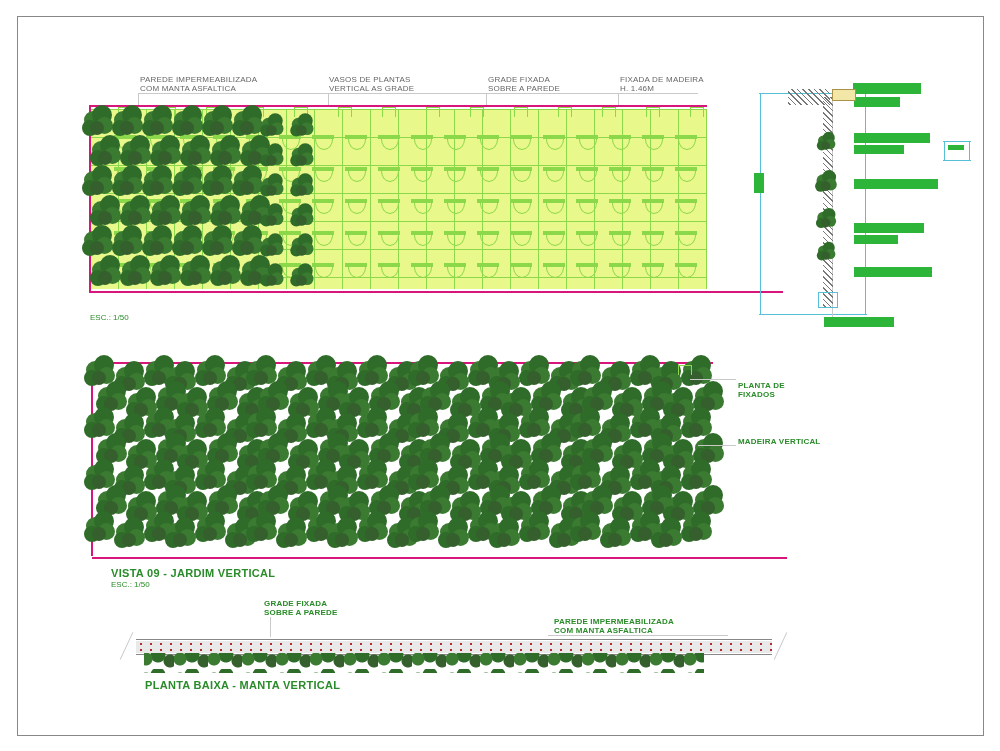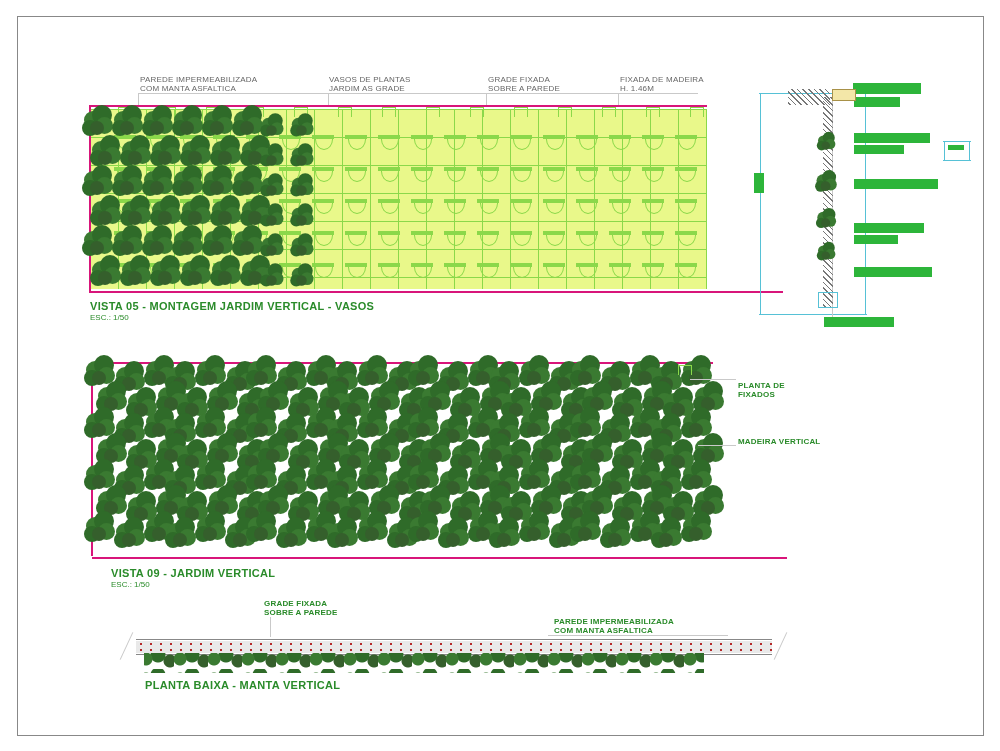--- a/index.html
+++ b/index.html
@@ -55,21 +55,21 @@
 </style>
 </head>
 <body>
 
 <div class="sheet">
 <div class="frame">
 
   <span class="lbl" style="left:122px;top:58px;">PAREDE IMPERMEABILIZADA</span>
   <span class="lbl" style="left:122px;top:67px;">COM MANTA ASFALTICA</span>
   <span class="lbl" style="left:311px;top:58px;">VASOS DE PLANTAS</span>
-  <span class="lbl" style="left:311px;top:67px;">JARDIM AS GRADE</span>
+  <span class="lbl" style="left:311px;top:67px;">VERTICAL AS GRADE</span>
   <span class="lbl" style="left:470px;top:58px;">GRADE FIXADA</span>
   <span class="lbl" style="left:470px;top:67px;">SOBRE A PAREDE</span>
   <span class="lbl" style="left:602px;top:58px;">FIXADA DE MADEIRA</span>
   <span class="lbl" style="left:602px;top:67px;">H. 1.46M</span>
   <div class="line" style="left:120px;top:76px;width:560px;"></div>
   <div class="vline" style="left:120px;top:76px;height:12px;"></div>
   <div class="vline" style="left:310px;top:76px;height:14px;"></div>
   <div class="vline" style="left:468px;top:76px;height:14px;"></div>
   <div class="vline" style="left:600px;top:76px;height:14px;"></div>
 
@@ -521,21 +521,20 @@
         </div>
         <div class="bush" style="transform: scale(0.75); left: 268px; top: 242px;">
           <span></span>
           <span></span>
           <span></span>
           <span></span>
           <span></span>
         </div>
       </div>
 
-  <span class="cap" style="left:72px;top:283px;">VISTA 05 - MONTAGEM JARDIM VERTICAL - VASOS</span>
   <span class="sub" style="left:72px;top:296px;">ESC.: 1/50</span>
 
   <div>
     <div class="dim-frame" style="left:742px;top:76px;width:104px;height:222px;"></div>
     <div class="vline" style="left:814px;top:74px;height:230px;background:#c9c9c9;"></div>
     <div class="hatch" style="left:805px;top:80px;width:10px;height:210px;"></div>
 
     <div class="block" style="left:835px;top:66px;width:68px;height:11px;"></div>
     <div class="block" style="left:836px;top:80px;width:46px;height:10px;"></div>
     <div class="block" style="left:836px;top:116px;width:76px;height:10px;"></div>

